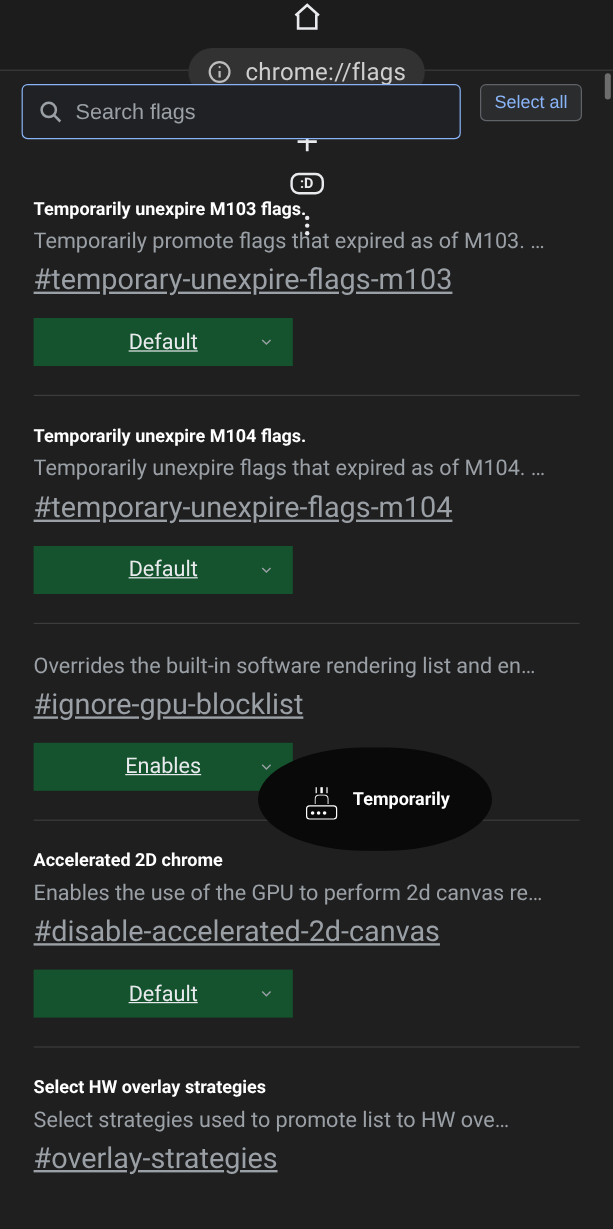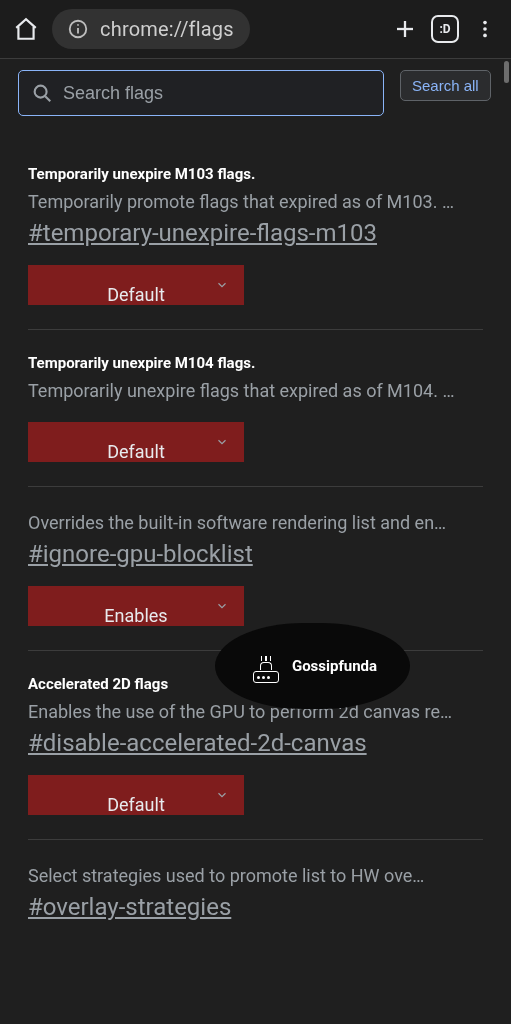--- a/index.html
+++ b/index.html
@@ -15,20 +15,21 @@
 
     
     .browser-bar {
       height: 59px;
       display: flex;
       align-items: center;
       padding: 0 12px;
       gap: 12px;
       background: #1c1c1c;
       border-bottom: 1px solid #3c3c3c;
+      flex-direction: column;
     }
     .home-icon, .info-icon, .plus-icon, .tab-icon, .kebab-icon {
       width: 28px;
       height: 28px;
       display: flex;
       align-items: center;
       justify-content: center;
       color: #e8eaed;
       flex: 0 0 auto;
     }
@@ -136,26 +137,27 @@
       color: #9aa0a6;
       font-size: 24px;
       text-decoration: underline;
       cursor: pointer;
       display: inline-block;
     }
     .flag-select {
       margin-top: 18px;
       width: 216px;
       height: 40px;
-      background: #7f1d1d;
-      display: flex;
-      align-items: flex-end;
+      background: #14532d;
+      display: flex;
+      align-items: center;
       justify-content: center;
       position: relative;
       cursor: pointer;
+      text-decoration: underline;
     }
     .flag-select-value {
       font-size: 18px;
       color: #e8eaed;
     }
     .flag-select .chev {
       position: absolute;
       right: 15px;
       top: 50%;
       transform: translateY(-50%);
@@ -259,21 +261,21 @@
   <div class="search-box">
     <span class="search-icon">
       <svg width="22" height="22" viewBox="0 0 24 24" fill="none" stroke="#9aa0a6" stroke-width="2.3">
         <circle cx="10.5" cy="10.5" r="6.5"></circle>
         <line x1="15.5" y1="15.5" x2="21" y2="21"></line>
       </svg>
     </span>
     <input type="text" placeholder="Search flags" style="">
   </div>
 
-  <button class="reset-btn">Search all</button>
+  <button class="reset-btn">Select all</button>
 
   <div class="tiny-scroll"></div>
 </div>
 
 <div class="flags">
 
   <div class="flag">
     <div class="flag-title">Temporarily unexpire M103 flags.</div>
     <div class="flag-desc">Temporarily promote flags that expired as of M103. …</div>
     <a class="flag-hash">#temporary-unexpire-flags-m103</a>
@@ -283,20 +285,21 @@
         <svg width="14" height="14" viewBox="0 0 24 24" fill="none" stroke="#9aa0a6" stroke-width="2">
             <polyline points="6 9 12 15 18 9"></polyline>
           </svg>
       </span>
     </div>
   </div>
 
   <div class="flag">
     <div class="flag-title">Temporarily unexpire M104 flags.</div>
     <div class="flag-desc">Temporarily unexpire flags that expired as of M104. …</div>
+    <a class="flag-hash">#temporary-unexpire-flags-m104</a>
     <div class="flag-select">
       <span class="flag-select-value">Default</span>
       <span class="chev">
         <svg width="14" height="14" viewBox="0 0 24 24" fill="none" stroke="#9aa0a6" stroke-width="2">
             <polyline points="6 9 12 15 18 9"></polyline>
           </svg>
       </span>
     </div>
   </div>
 
@@ -307,48 +310,49 @@
       <span class="flag-select-value">Enables</span>
       <span class="chev">
         <svg width="14" height="14" viewBox="0 0 24 24" fill="none" stroke="#9aa0a6" stroke-width="2">
             <polyline points="6 9 12 15 18 9"></polyline>
           </svg>
       </span>
     </div>
   </div>
 
   <div class="flag">
-    <div class="flag-title">Accelerated 2D flags</div>
+    <div class="flag-title">Accelerated 2D chrome</div>
     <div class="flag-desc">Enables the use of the GPU to perform 2d canvas re…</div>
     <a class="flag-hash">#disable-accelerated-2d-canvas</a>
     <div class="flag-select">
       <span class="flag-select-value">Default</span>
       <span class="chev">
         <svg width="14" height="14" viewBox="0 0 24 24" fill="none" stroke="#9aa0a6" stroke-width="2">
             <polyline points="6 9 12 15 18 9"></polyline>
           </svg>
       </span>
     </div>
   </div>
 
   <div class="flag" style="border-bottom:none;">
+    <div class="flag-title">Select HW overlay strategies</div>
     <div class="flag-desc">Select strategies used to promote list to HW ove…</div>
     <a class="flag-hash">#overlay-strategies</a>
   </div>
 
 </div>
 
 <div class="wm">
   <div class="wm-logo">
     <div class="rays">
         <span></span>
         <span></span>
         <span></span>
       </div>
     <div class="head"></div>
     <div class="body">
         <span class="d"></span>
         <span class="d"></span>
         <span class="d"></span>
       </div>
   </div>
-  <span class="wm-text">Gossipfunda</span>
+  <span class="wm-text">Temporarily</span>
 </div>
 
 </body></html>

